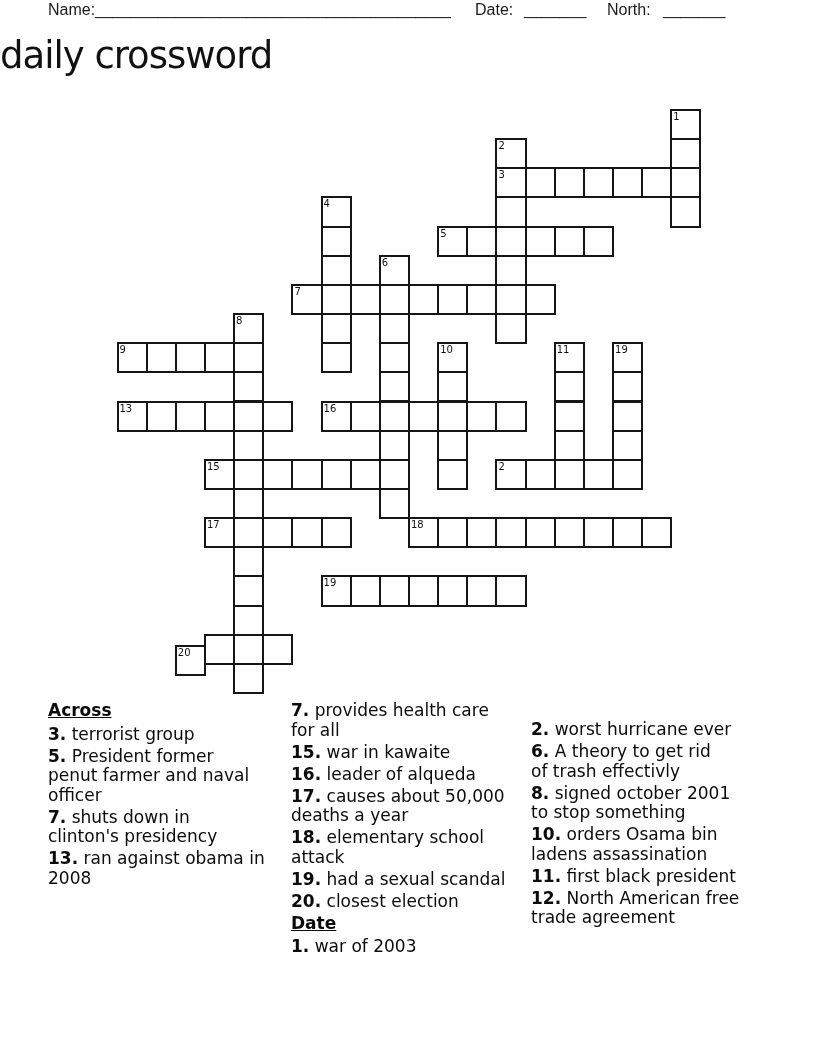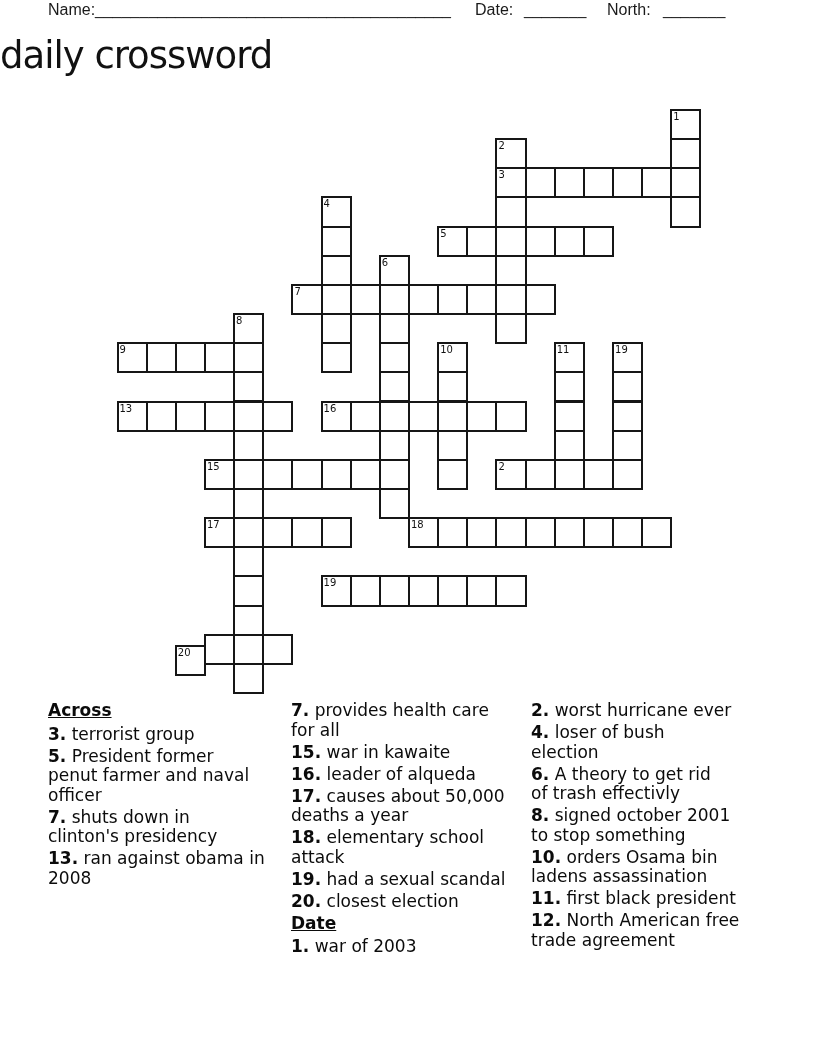--- a/index.html
+++ b/index.html
@@ -59,21 +59,21 @@
   .clue-col{
     position:absolute;
     top:701px;
     font-size:17px;
     line-height:19.5px;
     font-family:"DejaVu Sans",sans-serif;
     color:#0b0b0b;
   }
   #clue-col-0{left:48px;width:250px;}
   #clue-col-1{left:291px;width:243px;}
-  #clue-col-2{left:531px;width:255px;}
+  #clue-col-2{left:531px;width:255px;margin-top:19px;}
   .clue{margin:0 0 2.5px 0;white-space:pre-line;}
   .clue b{font-weight:bold;}
   .clue-heading{
     font-weight:bold;
     text-decoration:underline;
     margin:0 0 4px 0;
   }
 </style>
 </head>
 <body>
@@ -268,22 +268,20 @@
 deaths a year</div>
       <div class="clue"><b>18.</b> elementary school
 attack</div>
       <div class="clue"><b>19.</b> had a sexual scandal</div>
       <div class="clue"><b>20.</b> closest election</div>
       <div class="clue-heading">Date</div>
       <div class="clue"><b>1.</b> war of 2003</div>
     </div>
   <div id="clue-col-2" class="clue-col">
       <div class="clue"><b>2.</b> worst hurricane ever</div>
-      <div class="clue"><b>4.</b> loser of bush
-election</div>
       <div class="clue"><b>6.</b> A theory to get rid
 of trash effectivly</div>
       <div class="clue"><b>8.</b> signed october 2001
 to stop something</div>
       <div class="clue"><b>10.</b> orders Osama bin
 ladens assassination</div>
       <div class="clue"><b>11.</b> first black president</div>
       <div class="clue"><b>12.</b> North American free
 trade agreement</div>
     </div>

